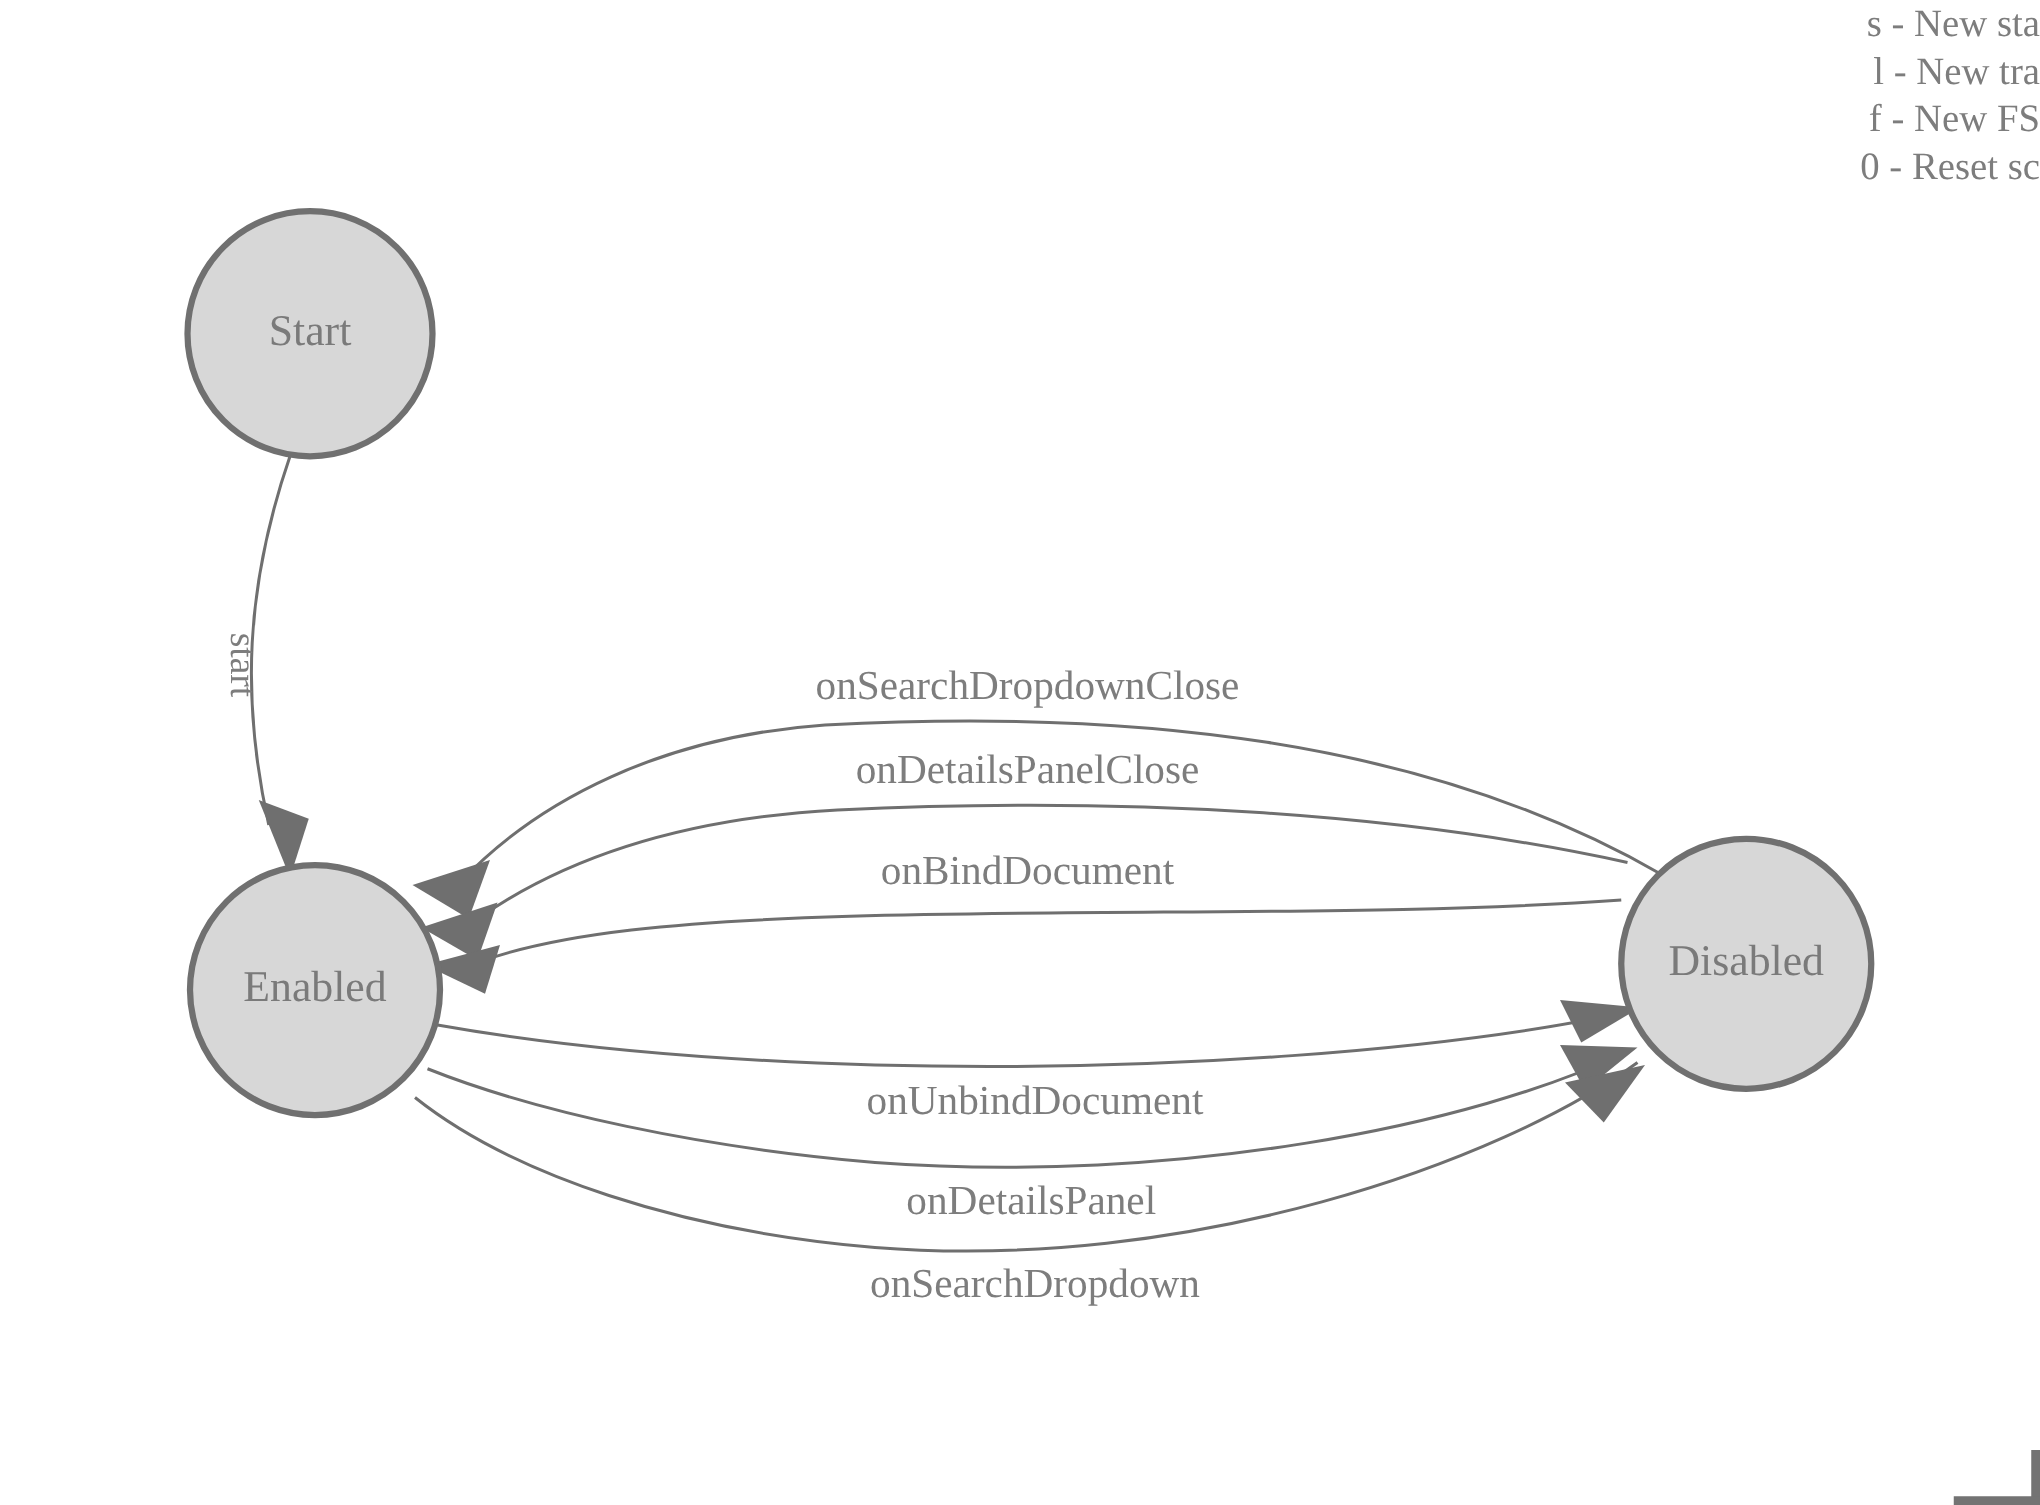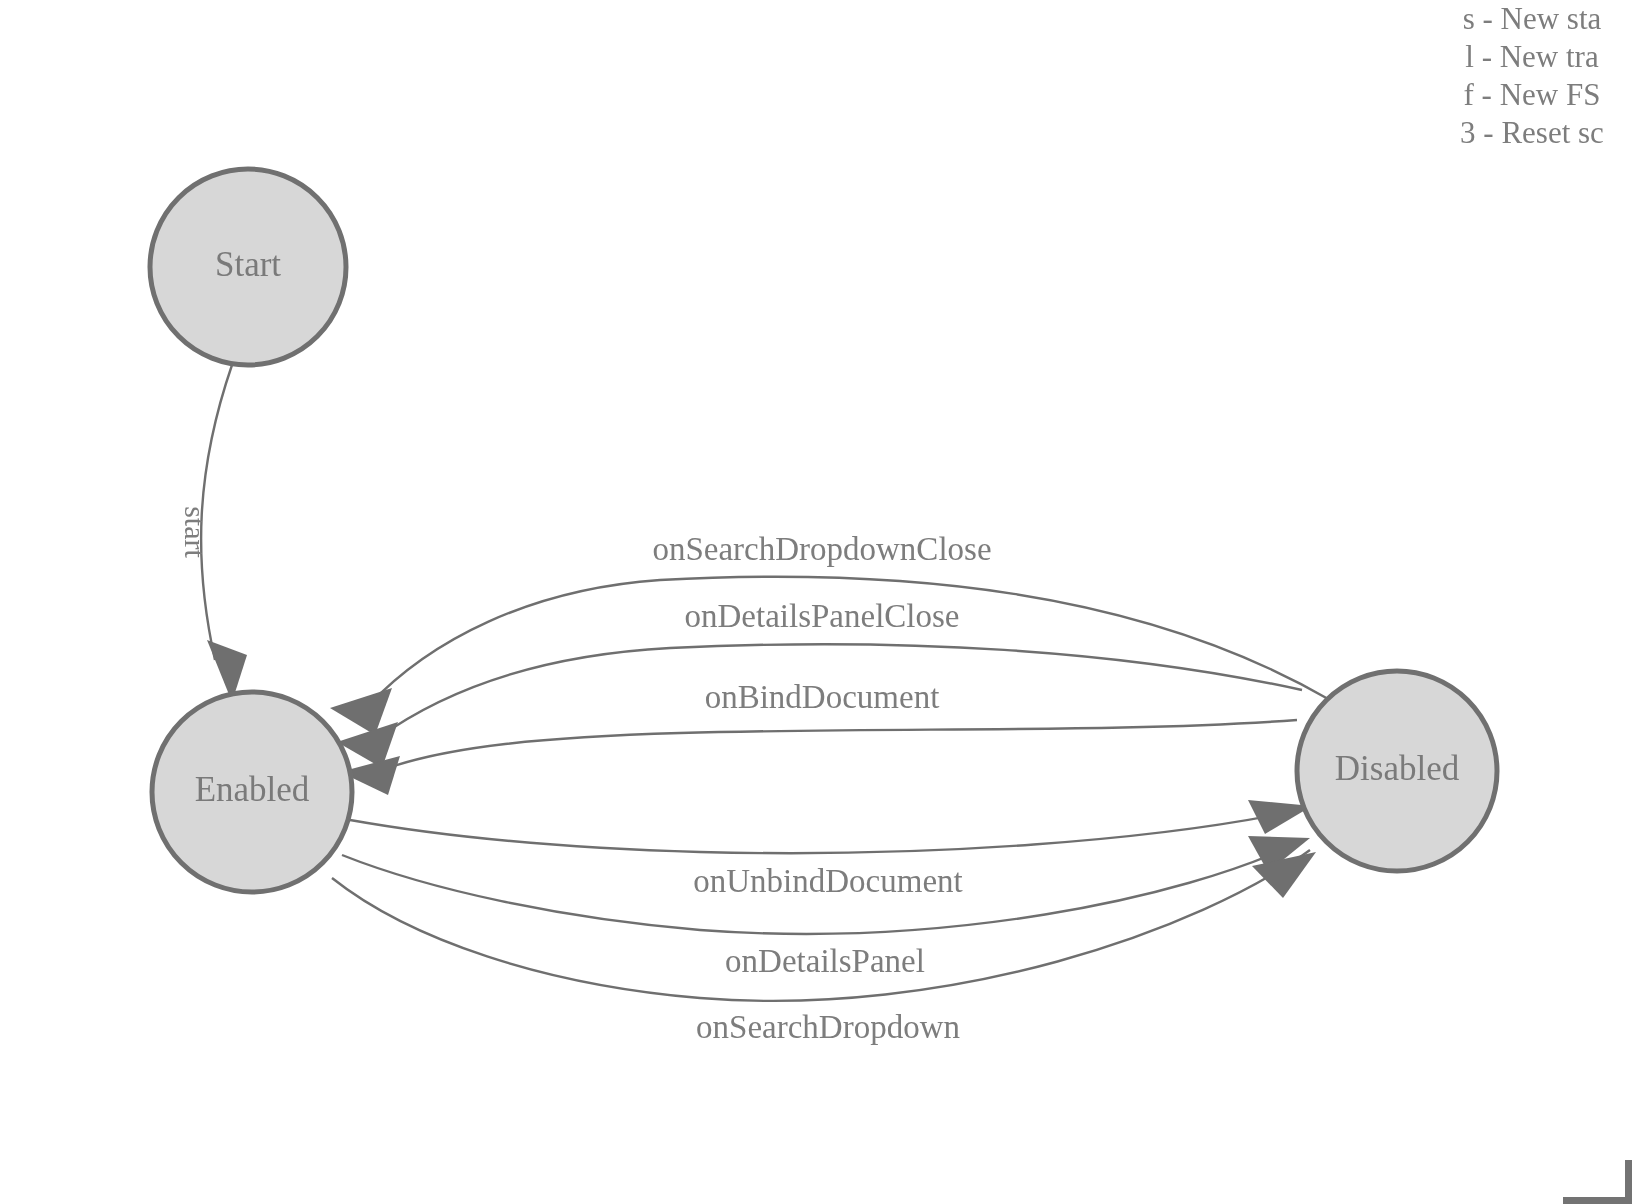--- a/index.html
+++ b/index.html
@@ -55,21 +55,21 @@
   }
   .arrow-head {
     fill: #6f6f6f;
   }
   .help-overlay {
     position: absolute;
     top: 0;
     right: 0;
     width: 200px;
     overflow: hidden;
-    text-align: center;
+    text-align: right;
     pointer-events: none;
   }
   .help-line {
     color: #7d7d7d;
     font-family: "Liberation Serif", "DejaVu Serif", serif;
     font-size: 31px;
     line-height: 38px;
     white-space: nowrap;
   }
   .scroll-v {
@@ -159,19 +159,19 @@
     <text class="edge-label" x="825" y="964">onDetailsPanel</text>
 
     <text class="edge-label" x="828" y="1030">onSearchDropdown</text>
 
   </svg>
 
   <div class="help-overlay">
     <div class="help-line">s - New sta</div>
     <div class="help-line">l - New tra</div>
     <div class="help-line">f - New FS</div>
-    <div class="help-line">3 - Reset sc</div>
+    <div class="help-line">0 - Reset sc</div>
   </div>
 
   <div class="scroll-v"></div>
   <div class="scroll-h"></div>
 
 </div>
 
 </body></html>

